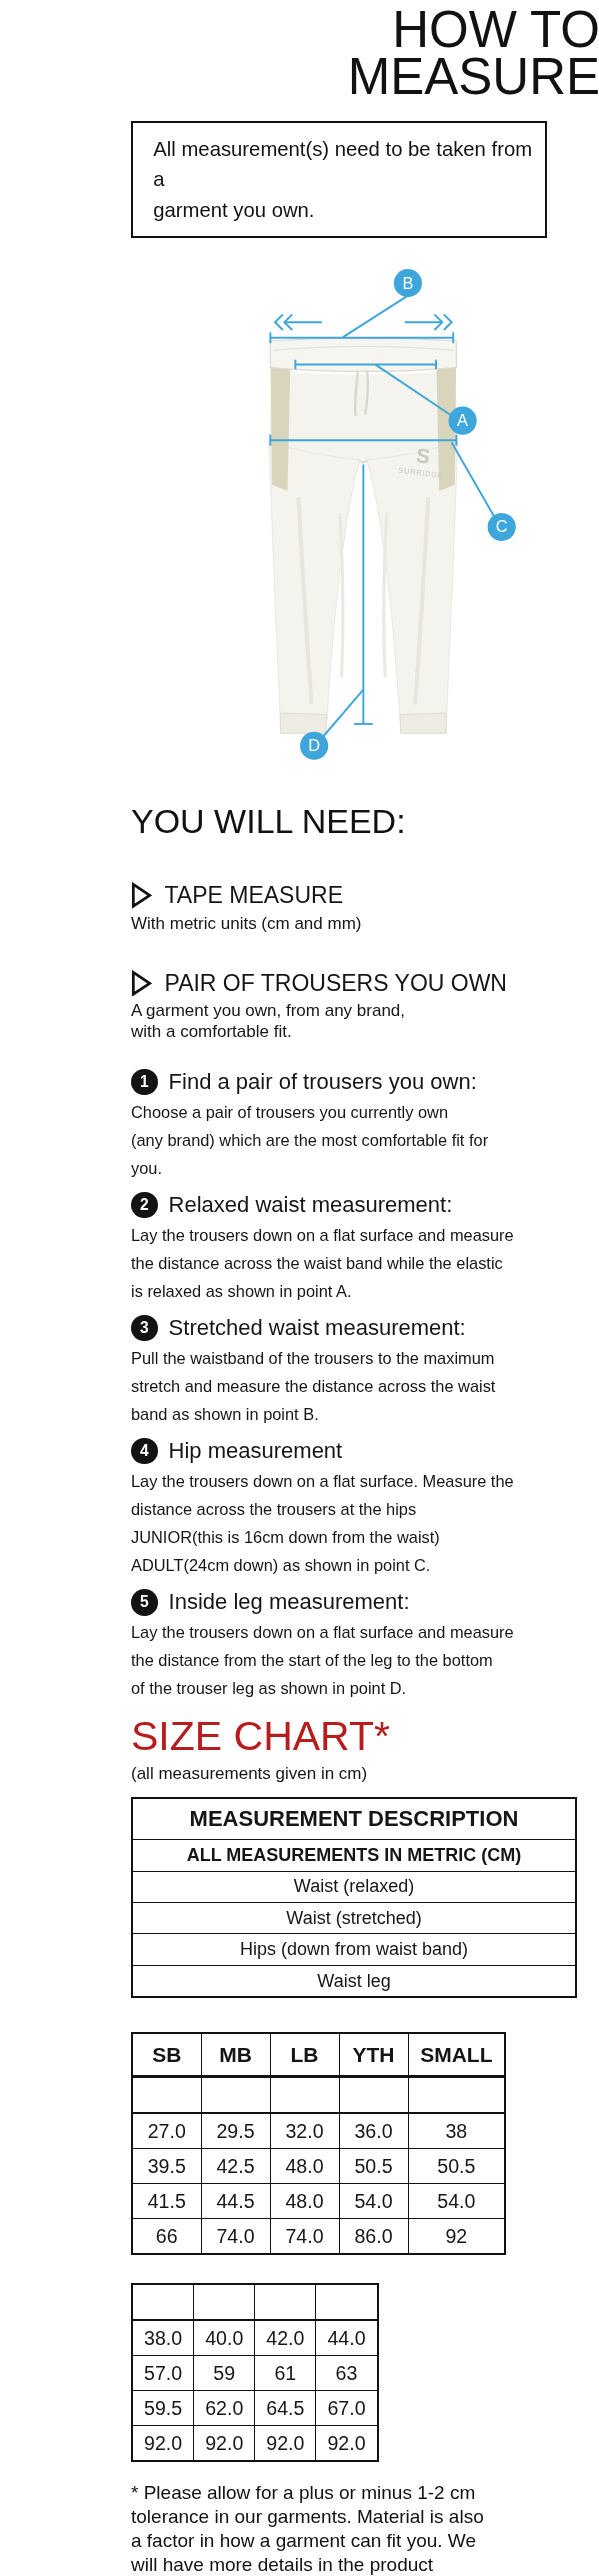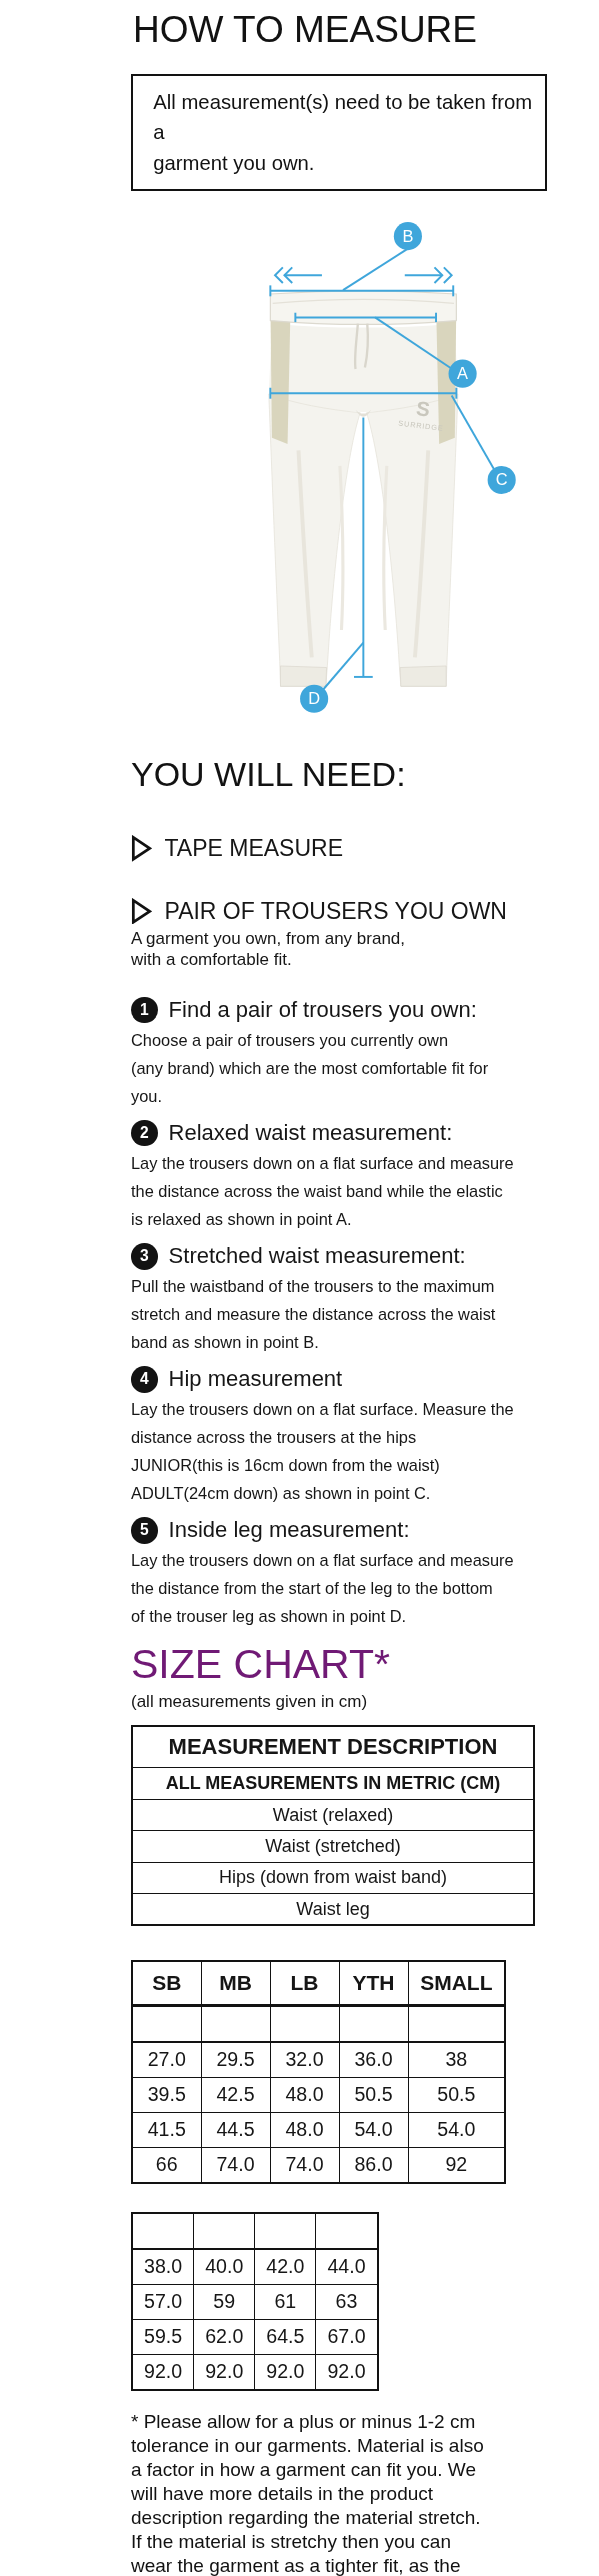--- a/index.html
+++ b/index.html
@@ -2,21 +2,21 @@
 <html style="font-size:12.5px"><head>
 <meta charset="utf-8">
 <style>
   * { margin:0; padding:0; box-sizing:border-box; }
   html,body { background:#ffffff; }
   body { width:600px; font-family:"Liberation Sans", sans-serif; color:#161616; }
   .page { width:600px; height:2576px; overflow:hidden; background:#fff; }
 
   .pre { white-space:pre-line; }
 
-  h1.page-title { margin:6.3px 0 0 133px; font-size:37px; line-height:47px; font-weight:normal; letter-spacing:0; color:#121212; }
+  h1.page-title { margin:6.3px 0 0 133px; font-size:51px; line-height:47px; font-weight:normal; letter-spacing:0; color:#121212;text-align:right; }
 
   .notice-box { margin:20.3px 53px 0 131px; border:2.3px solid #121212; padding:11px 7.8px 11px 20.3px; }
   .notice-text { font-size:20.3px; line-height:30.5px; color:#121212; }
 
   .diagram { position:relative; height:508px; margin-top:17px; }
   .diagram svg { position:absolute; left:117px; top:0; }
 
   h2.ywn-heading { margin:39px 4px 0 131px; font-size:34px; line-height:38px; font-weight:normal; color:#121212; }
 
   .need-item { margin:42px 47px 0 131px; }
@@ -27,25 +27,25 @@
   .need-desc { margin-top:3.9px; font-size:17px; line-height:21px; }
 
   .steps { margin:26.6px 55px 0 131px; }
   .step { margin-bottom:10.2px; }
   .step-head { display:flex; align-items:center; gap:11px; }
   .step-num { width:26.6px; height:26.6px; min-width:26.6px; border-radius:50%; background:#131313; color:#fff;
               font-size:15.6px; font-weight:bold; display:flex; align-items:center; justify-content:center; }
   .step-title { font-size:22px; line-height:26.6px; }
   .step-body { margin-top:2.3px; font-size:16.4px; line-height:28px; }
 
-  h2.size-chart-heading { margin:12.5px 0 0 131px; font-size:41px; line-height:44px; font-weight:normal; color:#701a75; }
+  h2.size-chart-heading { margin:12.5px 0 0 131px; font-size:41px; line-height:44px; font-weight:normal; color:#b91c1c; }
   .size-chart-sub { margin:4.7px 0 0 131px; font-size:17px; line-height:21px; }
 
   table { border-collapse:collapse; background:#fff; }
-  .desc-table { margin:12.5px 0 0 131px; width:404px; border:2.3px solid #121212; }
+  .desc-table { margin:12.5px 0 0 131px; width:446px; border:2.3px solid #121212; }
   .desc-table td { border:1.6px solid #121212; font-size:18px; padding:4.7px 6.3px;text-align:center; }
   .desc-table td.dt-head { font-weight:bold; font-size:22px; text-align:center; padding:7.8px 0 7px 0; }
   .desc-table td.dt-unit { font-weight:bold; }
 
   .size-tables { margin-left:131px; }
   .size-table { margin-top:34px; border:2.3px solid #121212; }
   .size-table + .size-table { margin-top:28px; }
   .size-table th { font-size:21px; font-weight:bold; padding:8.6px 11.7px; border:1.6px solid #121212; border-bottom:3.1px solid #121212; min-width:69px; }
   .size-table td { font-size:19.6px; text-align:center; padding:5.5px 11px; border:1.6px solid #121212; }
   .size-table tr.empty td { height:34px; border-bottom:2.3px solid #121212; }
@@ -143,20 +143,21 @@
 
   <div class="need-item">
     <div class="need-head">
       <span class="tri-icon">
         <svg width="21" height="26.6" viewBox="0 0 27 34">
             <polygon points="3,3 24,17 3,31" fill="#ffffff" stroke="#121212" stroke-width="3.5"></polygon>
           </svg>
       </span>
       <span class="need-title">TAPE MEASURE</span>
     </div>
+    <div class="need-desc pre">With metric units (cm and mm)</div>
   </div>
 
   <div class="need-item">
     <div class="need-head">
       <span class="tri-icon">
         <svg width="21" height="26.6" viewBox="0 0 27 34">
             <polygon points="3,3 24,17 3,31" fill="#ffffff" stroke="#121212" stroke-width="3.5"></polygon>
           </svg>
       </span>
       <span class="need-title">PAIR OF TROUSERS YOU OWN</span>

